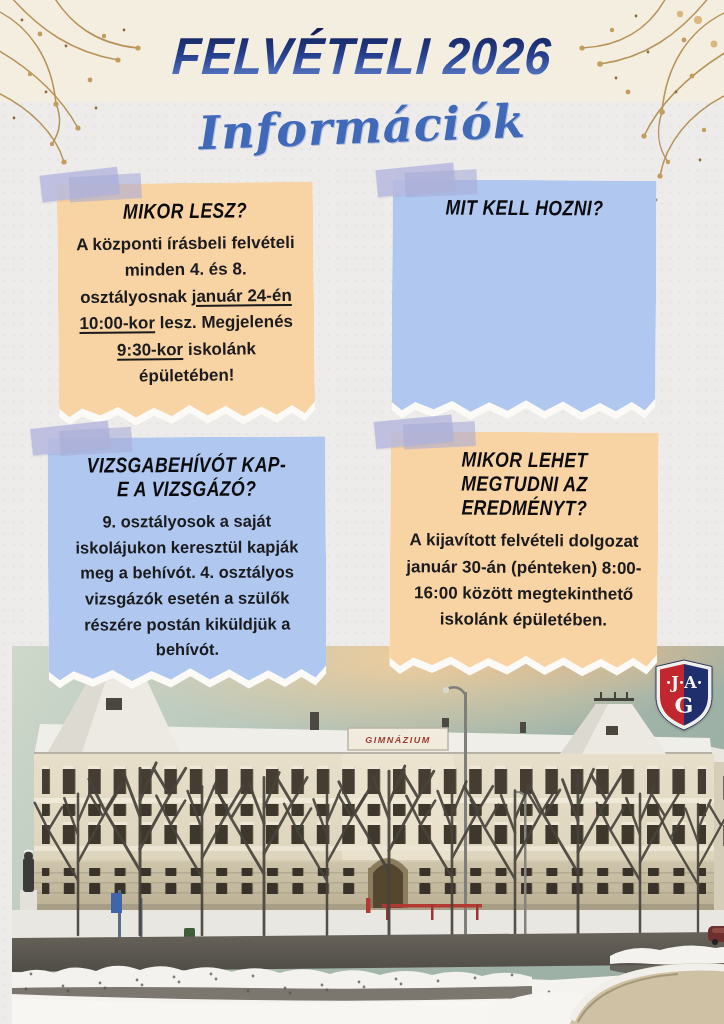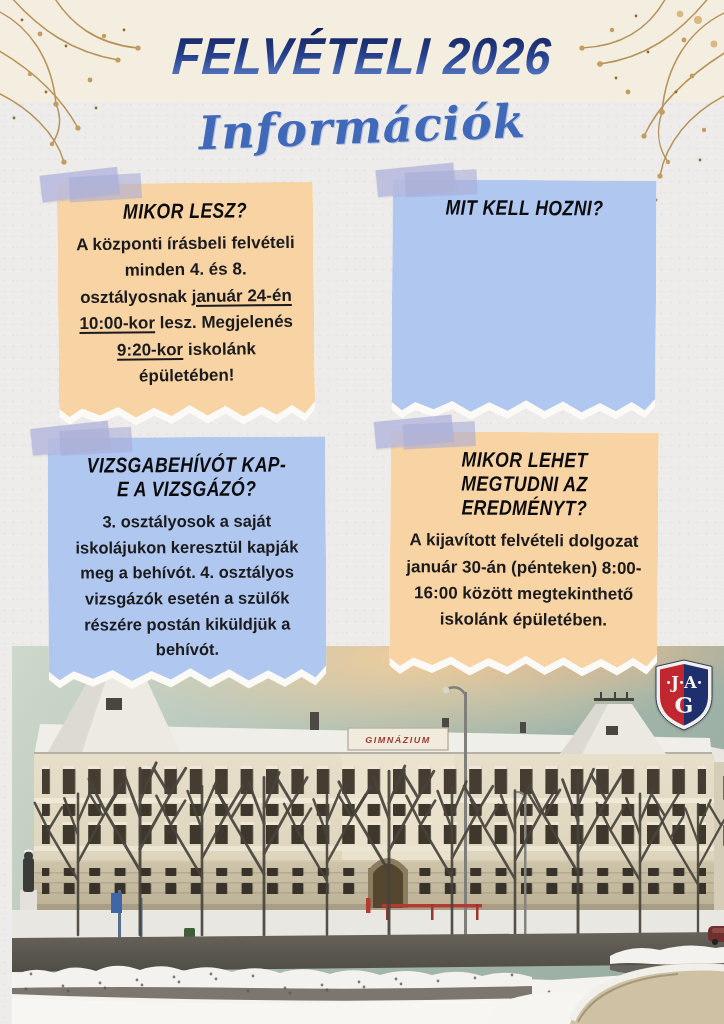--- a/index.html
+++ b/index.html
@@ -140,40 +140,40 @@
 
   <h1 class="title">FELVÉTELI 2026</h1>
   <div class="subtitle">Információk</div>
 
   <div class="card card--peach" id="card-1" style="left:58px;top:183px;width:256px;height:240px;--rot:-0.6deg">
     <div class="card-backing"></div>
     <div class="card-paper"></div>
     <div class="tape"></div>
     <div class="card-content">
       <h2 class="card-heading">MIKOR LESZ?</h2>
-      <p class="card-body"><span>A központi írásbeli felvételi minden 4. és 8. osztályosnak </span><span class="u">január 24-én 10:00-kor</span><span> lesz. Megjelenés </span><span class="u">9:20-kor</span><span> iskolánk épületében!</span></p>
+      <p class="card-body"><span>A központi írásbeli felvételi minden 4. és 8. osztályosnak </span><span class="u">január 24-én 10:00-kor</span><span> lesz. Megjelenés </span><span class="u">9:30-kor</span><span> iskolánk épületében!</span></p>
     </div>
   </div>
 
   <div class="card card--blue" id="card-2" style="left:392px;top:180px;width:264px;height:238px;--rot:0.3deg">
     <div class="card-backing"></div>
     <div class="card-paper"></div>
     <div class="tape"></div>
     <div class="card-content">
       <h2 class="card-heading">MIT KELL HOZNI?</h2>
     </div>
   </div>
 
   <div class="card card--blue" id="card-3" style="left:48px;top:437px;width:278px;height:250px;--rot:-0.3deg">
     <div class="card-backing"></div>
     <div class="card-paper"></div>
     <div class="tape"></div>
     <div class="card-content">
       <h2 class="card-heading">VIZSGABEHÍVÓT KAP-E A VIZSGÁZÓ?</h2>
-      <p class="card-body"><span>3. osztályosok a saját iskolájukon keresztül kapják meg a behívót. 4. osztályos vizsgázók esetén a szülők részére postán kiküldjük a behívót.</span></p>
+      <p class="card-body"><span>9. osztályosok a saját iskolájukon keresztül kapják meg a behívót. 4. osztályos vizsgázók esetén a szülők részére postán kiküldjük a behívót.</span></p>
     </div>
   </div>
 
   <div class="card card--peach" id="card-4" style="left:390px;top:432px;width:268px;height:242px;--rot:0.4deg">
     <div class="card-backing"></div>
     <div class="card-paper"></div>
     <div class="tape"></div>
     <div class="card-content">
       <h2 class="card-heading">MIKOR LEHET MEGTUDNI AZ EREDMÉNYT?</h2>
       <p class="card-body"><span>A kijavított felvételi dolgozat január 30-án (pénteken) 8:00-16:00 között megtekinthető iskolánk épületében.</span></p>

